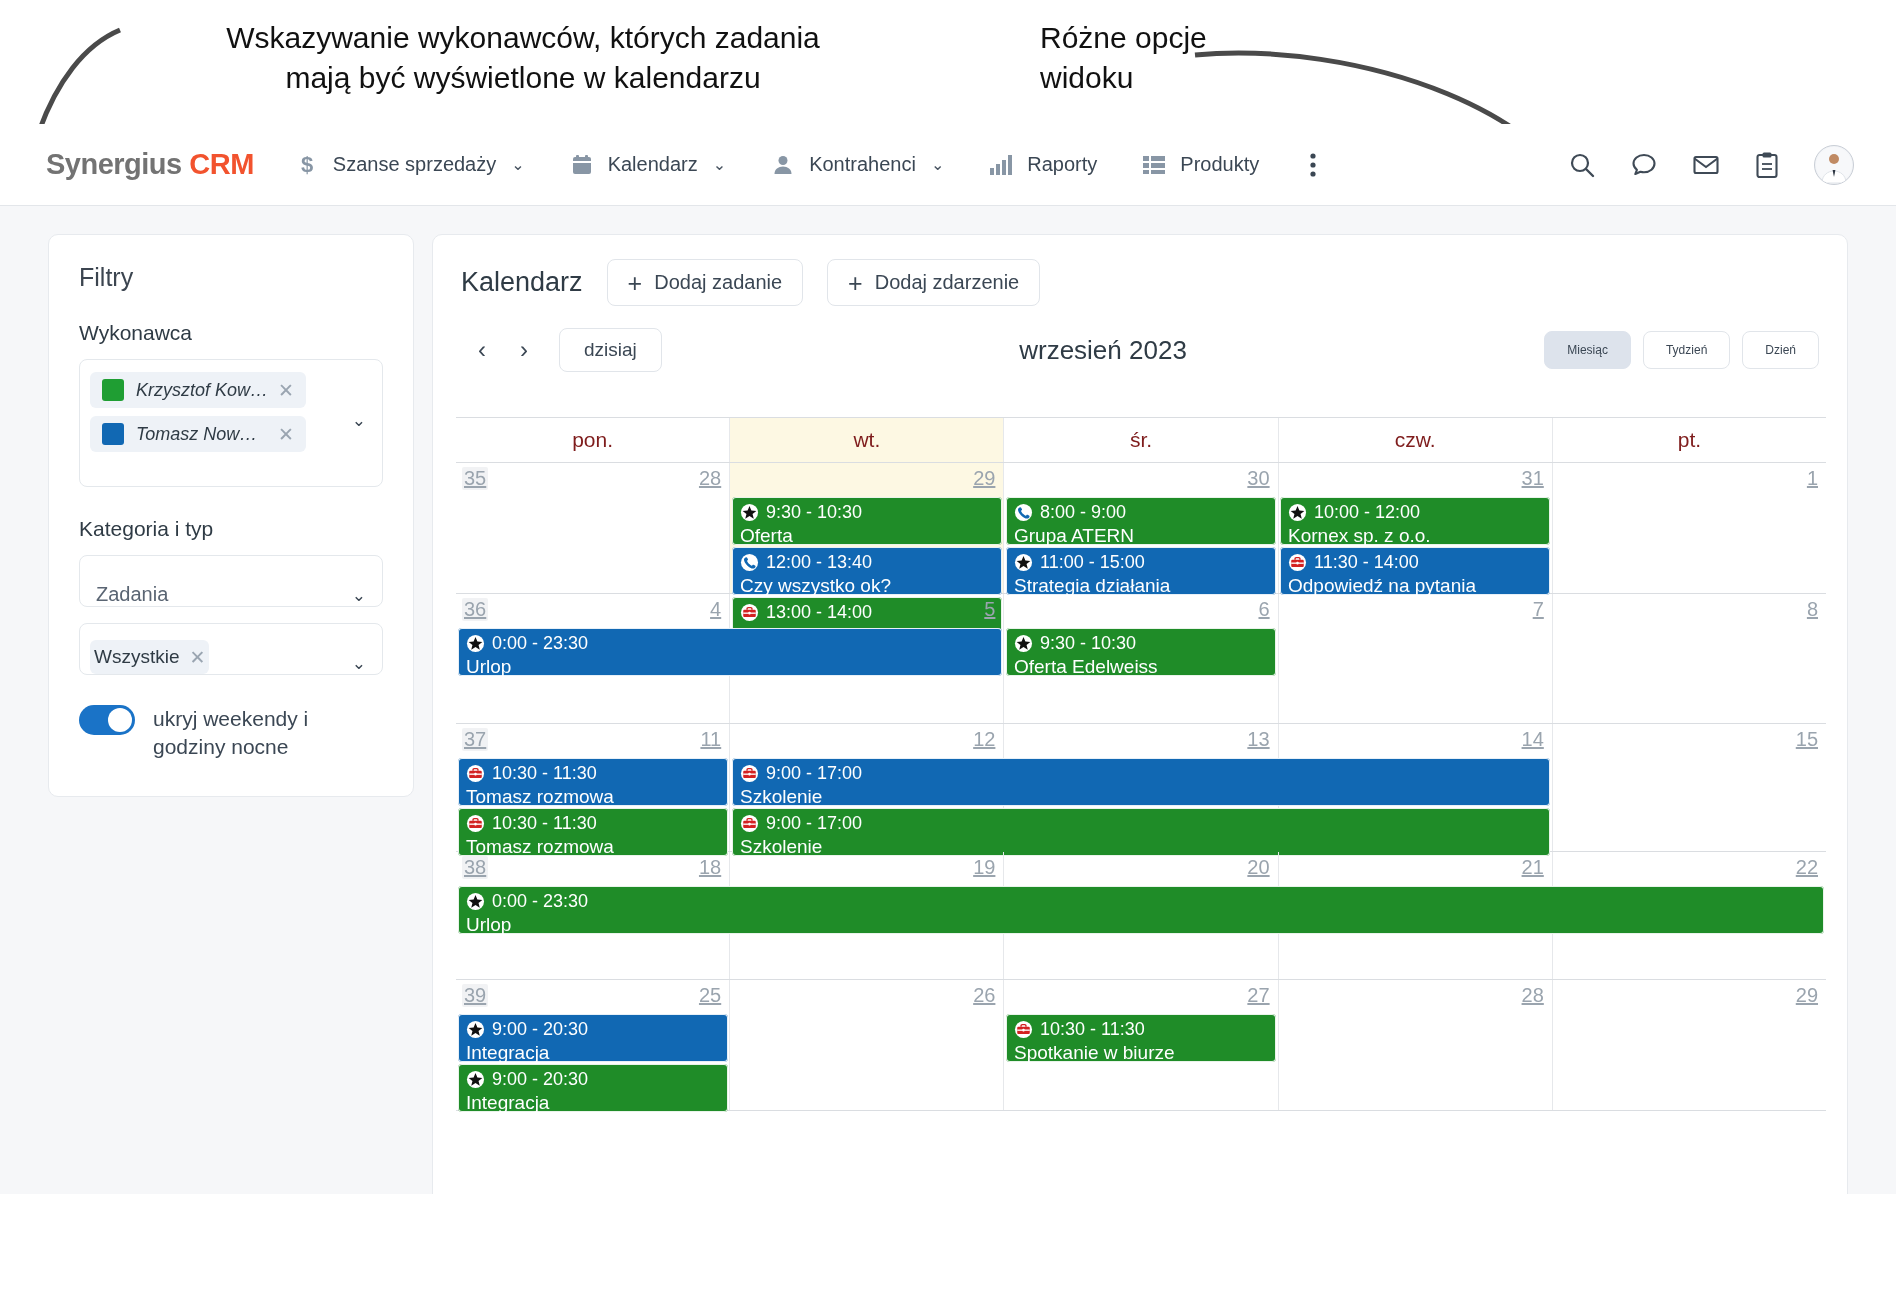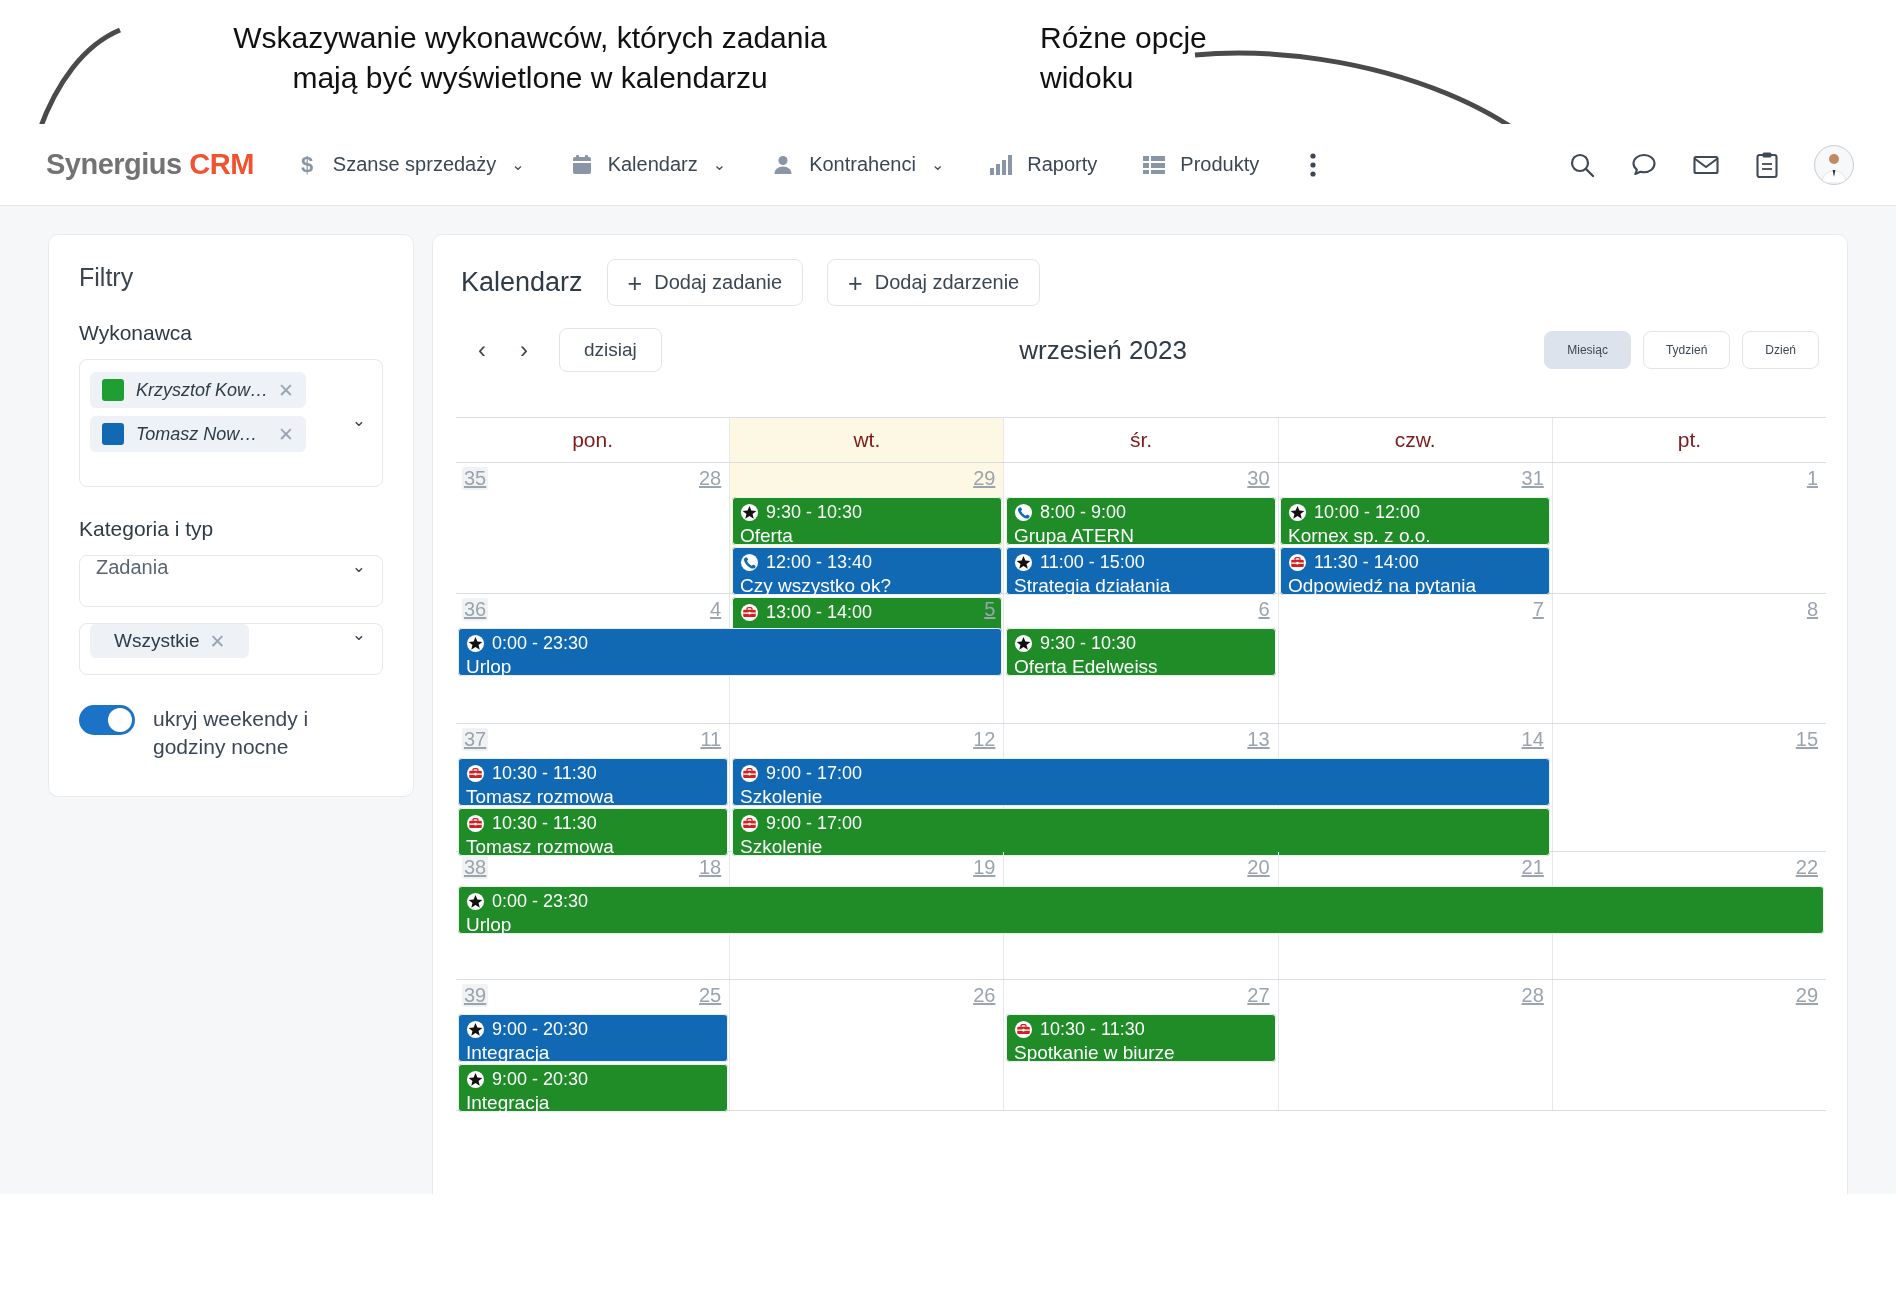--- a/index.html
+++ b/index.html
@@ -14,21 +14,21 @@
   
   .anno {
     position: absolute;
     color: #111;
     font-size: 30px;
     line-height: 1.32;
     text-align: center;
     white-space: pre-line;
     font-family: "Liberation Sans", sans-serif;
   }
-  .anno-tl { left: 135px; top: 18px; width: 790px; }
+  .anno-tl { left: 128px; top: 18px; width: 790px; }
   .anno-tr { left: 1040px; top: 18px; width: 330px; text-align: left; }
   .anno-br { left: 1150px; top: 1192px; width: 610px; }
   .anno-svg { position: absolute; left: 0; top: 0; width: 1896px; height: 1300px; pointer-events: none; }
 
   
   .topbar {
     position: absolute; left: 0; top: 124px; width: 1896px; height: 82px;
     background: #ffffff;
     border-bottom: 1px solid #e3e6ea;
     display: flex; align-items: center;
@@ -78,29 +78,29 @@
     display: flex; align-items: center; gap: 12px;
     background: #eef2f7; border-radius: 6px;
     padding: 7px 12px; margin-bottom: 8px; width: 216px;
   }
   .swatch { width: 22px; height: 22px; border-radius: 3px; flex: none; }
   .chip-label { font-size: 18px; color: #2f3b45; white-space: nowrap; overflow: hidden; flex: 1; font-style: italic; }
   .chip-x { color: #9aa5b1; font-size: 19px; cursor: pointer; line-height: 1; }
   .picker-caret { position: absolute; right: 16px; top: 50px; color: #3b4754; font-size: 17px; cursor: pointer; }
   .select {
     border: 1px solid #e4e8ec; border-radius: 8px; background: #fff;
-    height: 52px; display: flex; align-items: flex-start; padding: 0 16px;
+    height: 52px; display: flex; align-items: flex-end; padding: 0 16px;
     position: relative; cursor: pointer;
   }
   .select-val { font-size: 20px; color: #5a6573; }
   .select-caret { position: absolute; right: 16px; color: #3b4754; font-size: 17px; }
   .select.tagged { padding: 0 10px; }
   .tag {
     display: flex; align-items: center; gap: 10px;
-    background: #eef2f7; border-radius: 6px; padding: 6px 24px;
+    background: #eef2f7; border-radius: 6px; padding: 6px 4px;
   }
   .tag-label { font-size: 19px; color: #2f3b45; }
   .toggle-row { display: flex; align-items: flex-start; gap: 18px; margin-top: 30px; }
   .toggle {
     width: 56px; height: 30px; border-radius: 15px; background: #1a73c7;
     position: relative; flex: none; cursor: pointer;
   }
   .toggle .knob {
     position: absolute; right: 3px; top: 3px; width: 24px; height: 24px;
     border-radius: 50%; background: #fff;

